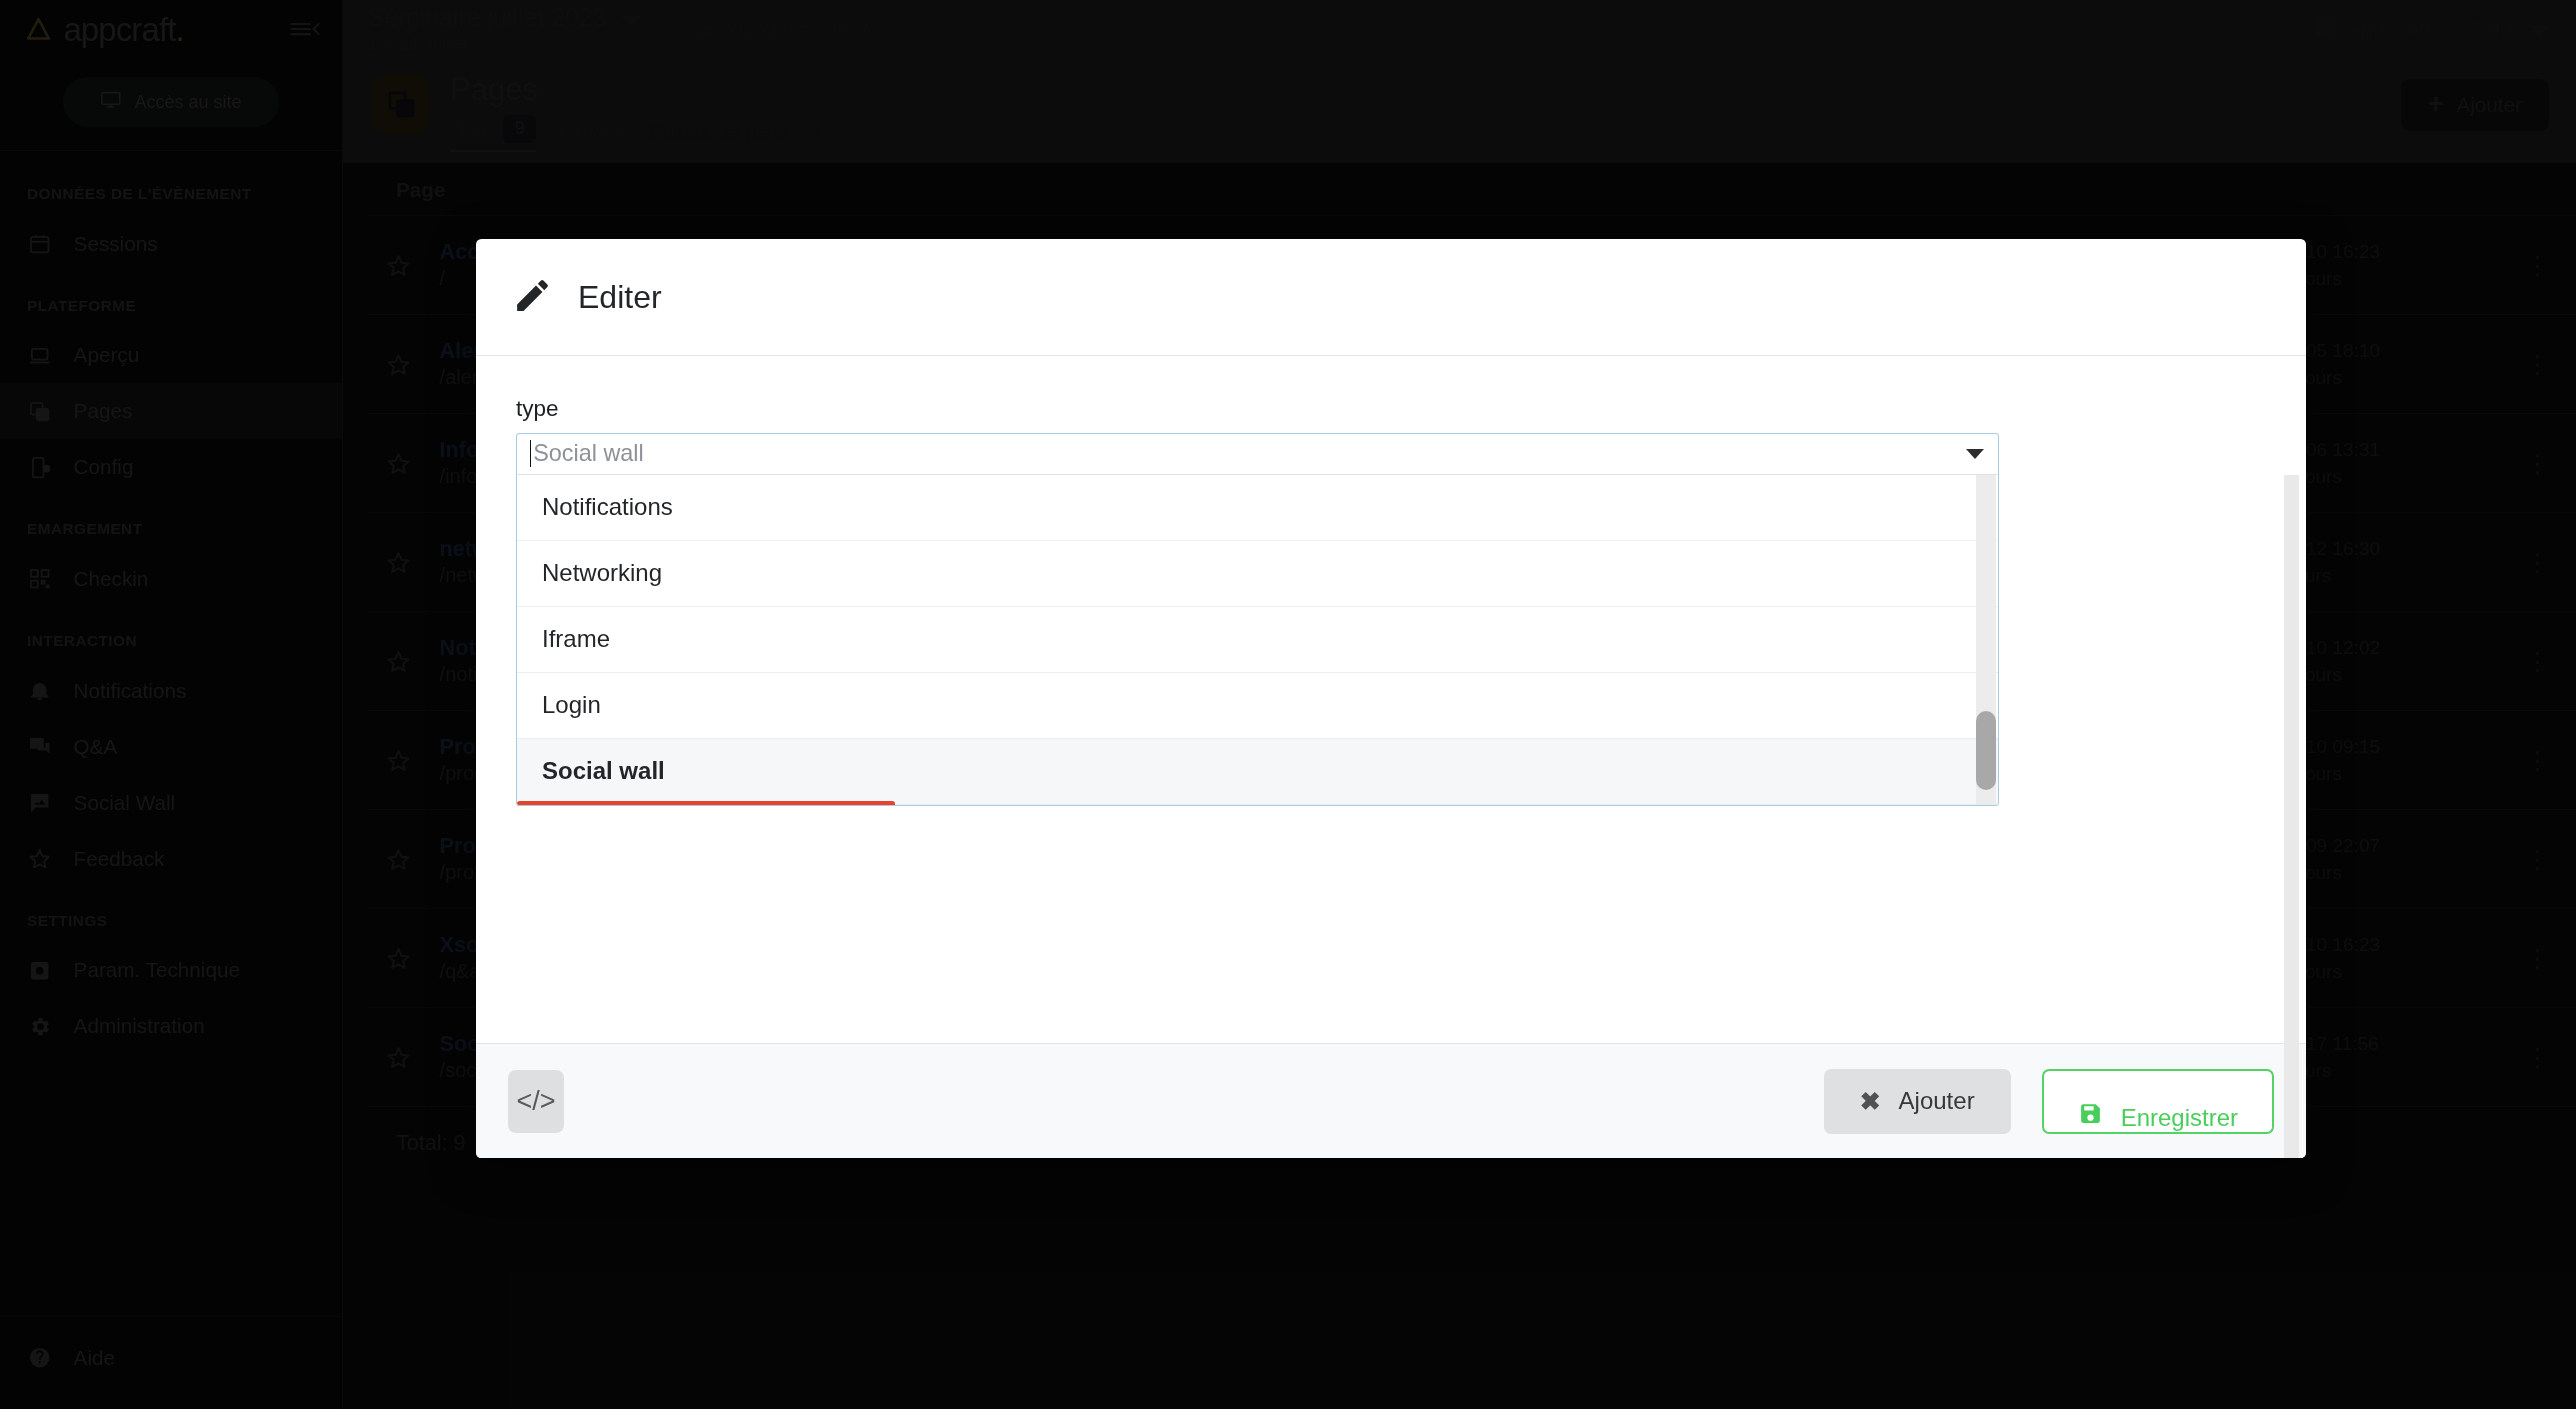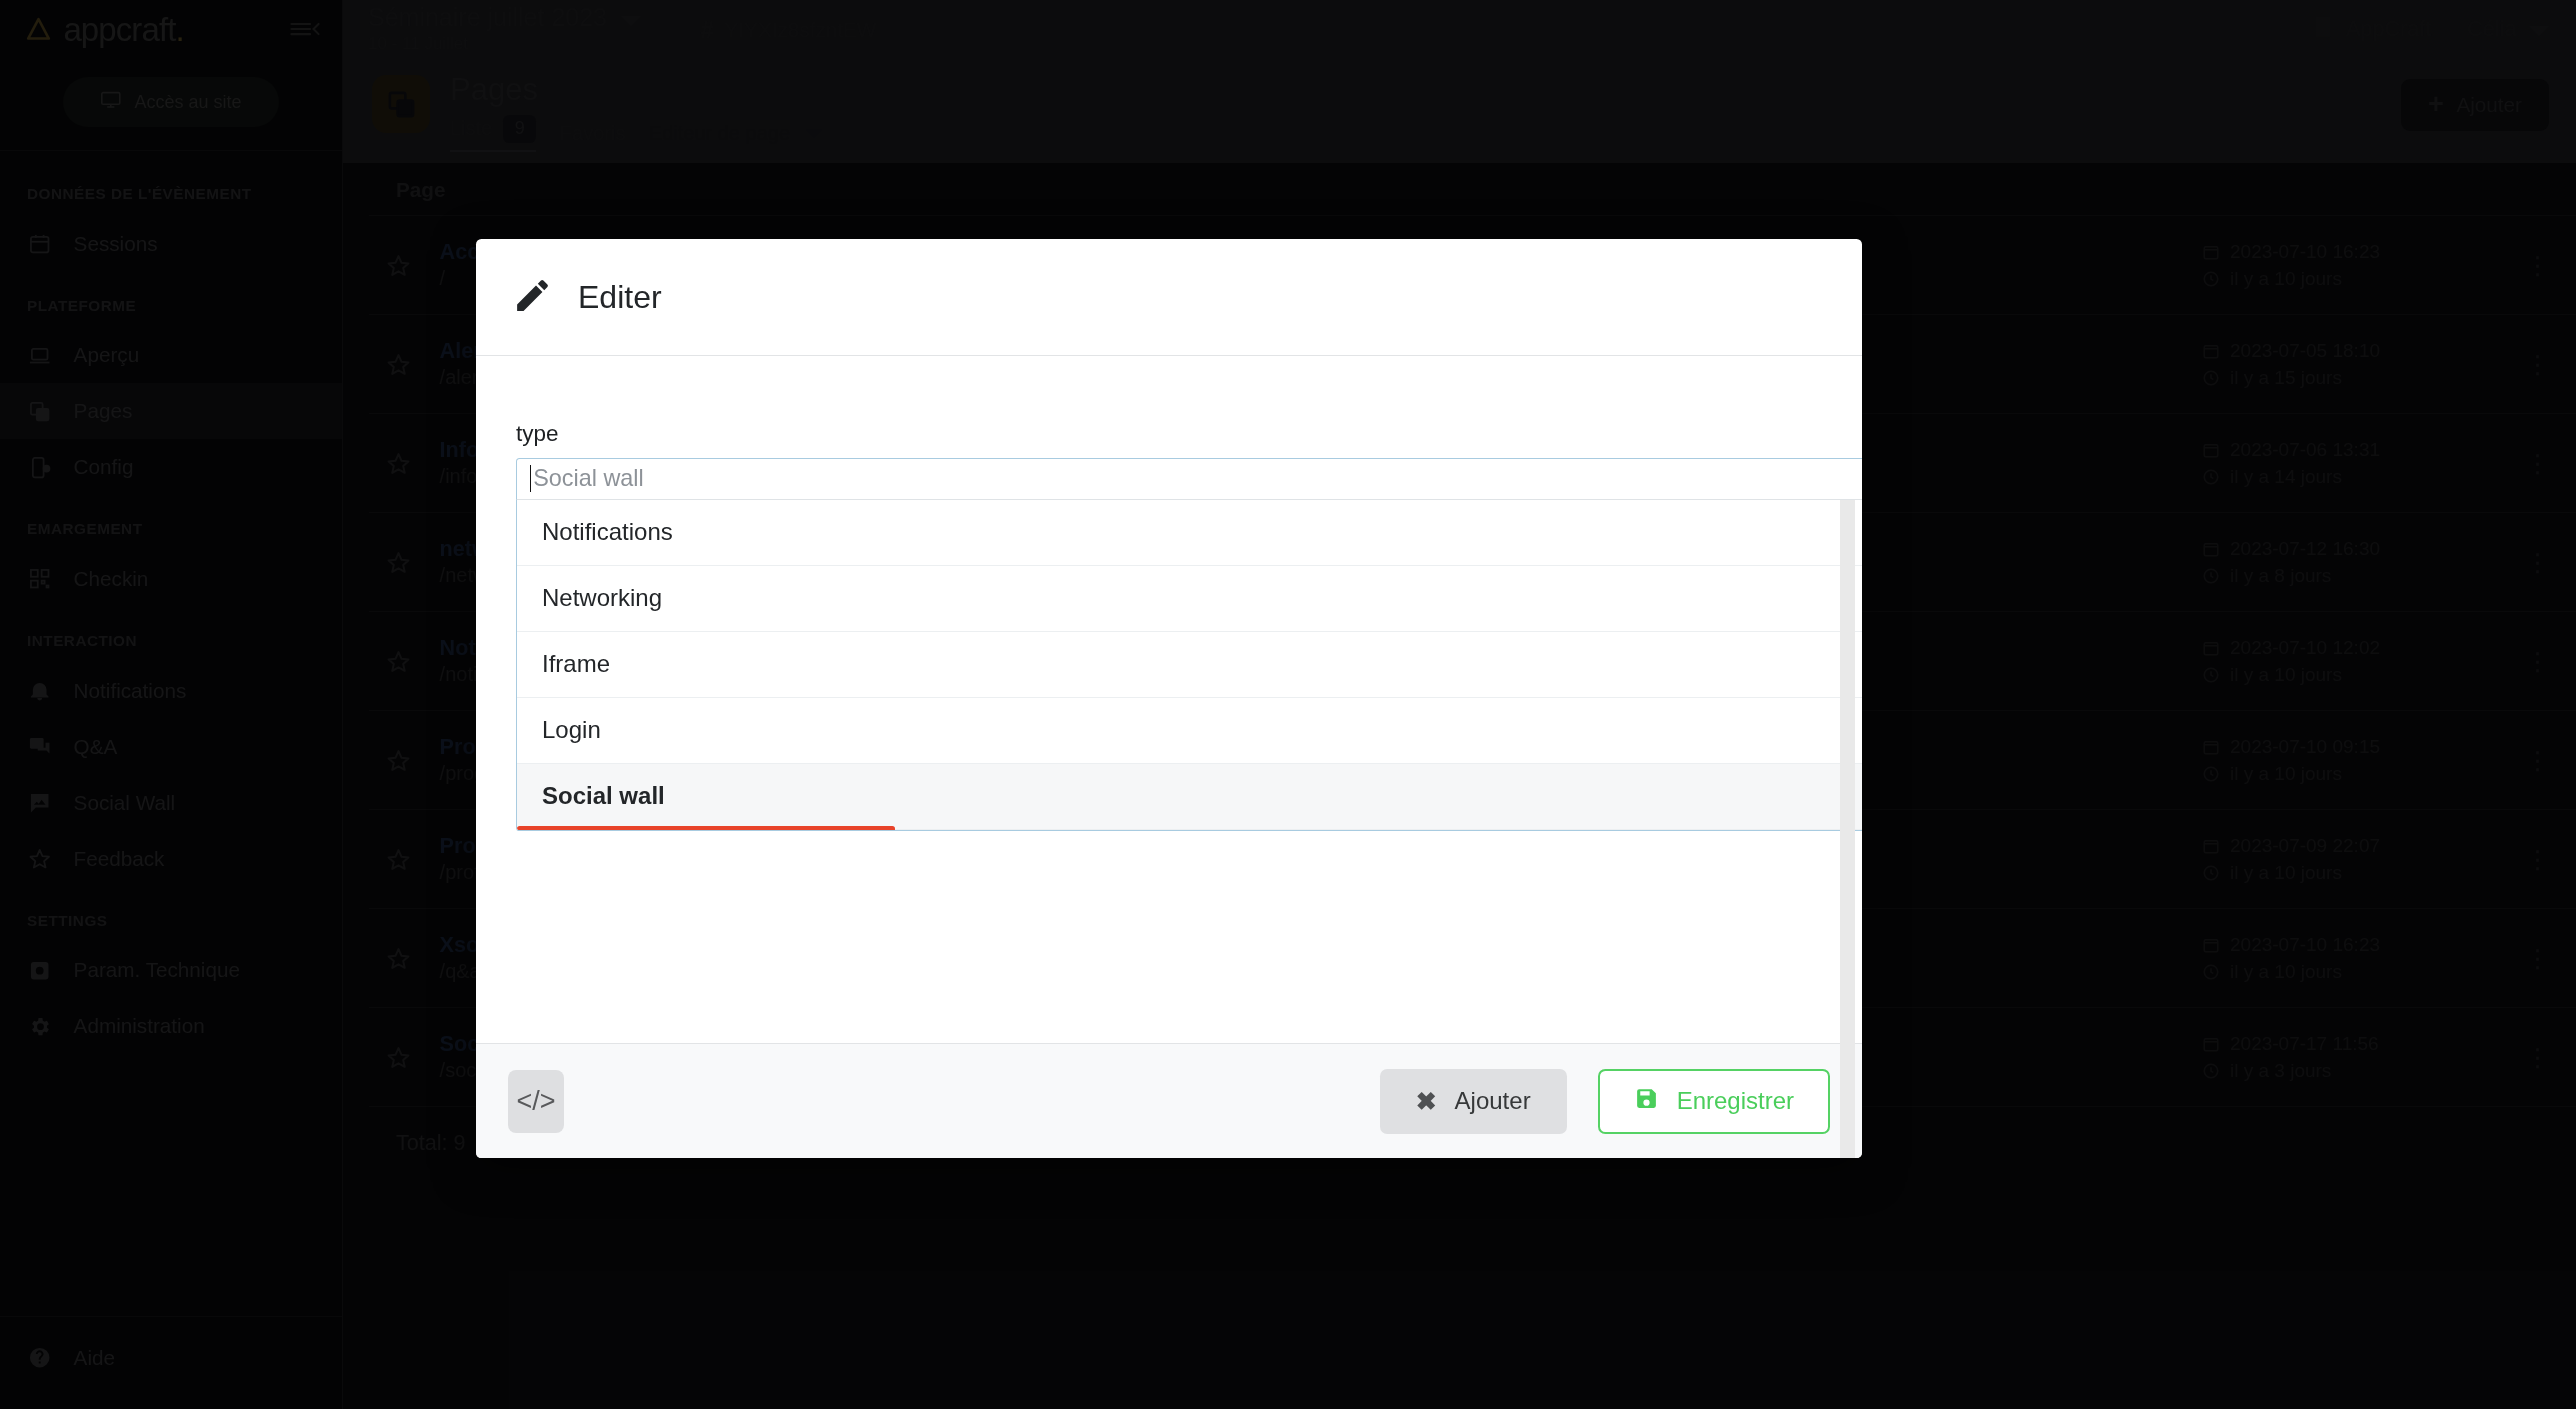--- a/index.html
+++ b/index.html
@@ -107,25 +107,24 @@
   .pg-path { color: #2a2a2d; font-size: 20px; line-height: 27px; }
   .tc-date { width: 297px; flex: none; }
   .d-line { display: flex; align-items: center; gap: 10px; color: #242427; font-size: 19px; line-height: 27px; }
   .d-line svg { width: 18px; height: 18px; flex: none; }
   .tc-menu { width: 77px; flex: none; display: flex; justify-content: center; color: #242427; font-size: 25px; }
   .total { padding: 23.4px 0 0 27px; color: #2d2d30; font-size: 21.6px; }
 
   
   #overlay { position: absolute; inset: 0; background: rgba(0,0,0,0.62); }
   .modal-box {
-    position: absolute; left: 476px; top: 239px; width: 1386px; height: 919px;
+    position: absolute; left: 476px; top: 239px; width: 1830px; height: 919px;
     background: #fff; border-radius: 5.4px; overflow: hidden;
     display: flex; flex-direction: column;
     box-shadow: 0 10.8px 41px rgba(0,0,0,.5);
-    gap: 25px;
   }
   .modal-head {
     height: 117px; display: flex; align-items: center; gap: 25px; padding-left: 36px;
     border-bottom: 0.9px solid #e2e4e6; flex: none;
   }
   .modal-head svg { width: 41px; height: 41px; flex: none; }
   .modal-title { font-size: 32px; color: #232629; }
 
   .modal-body { flex: 1; position: relative; padding: 40px 40px 0 40px; }
   .field-label { font-size: 22.5px; font-weight: 400; color: #1c1f22; margin-bottom: 10.8px; }
@@ -173,21 +172,21 @@
     width: 56px; height: 63px; border-radius: 8px; background: #dedfe1;
     display: flex; align-items: center; justify-content: center; color: #58595b; font-size: 27px;
   }
   .foot-right { margin-left: auto; display: flex; align-items: center; gap: 31px; }
   .btn-cancel {
     height: 65px; padding: 0 36px; background: #dfe0e2; border-radius: 7.2px;
     display: flex; align-items: center; gap: 18px; color: #363839; font-size: 24px;
   }
   .btn-save {
     height: 65px; padding: 0 34px; background: #fff; border: 2.7px solid #55d264; border-radius: 7.2px;
-    display: flex; align-items: center; gap: 18px; color: #4ace5b; font-size: 24px;
+    display: flex; align-items: flex-end; gap: 18px; color: #4ace5b; font-size: 24px;
   }
   .btn-save svg { width: 25px; height: 25px; }
   .x-glyph { color: #4f5153; font-size: 25px; font-weight: 700; }
 </style>
 </head>
 <body>
 
 <div id="root">
 
   <div id="sidebar">

